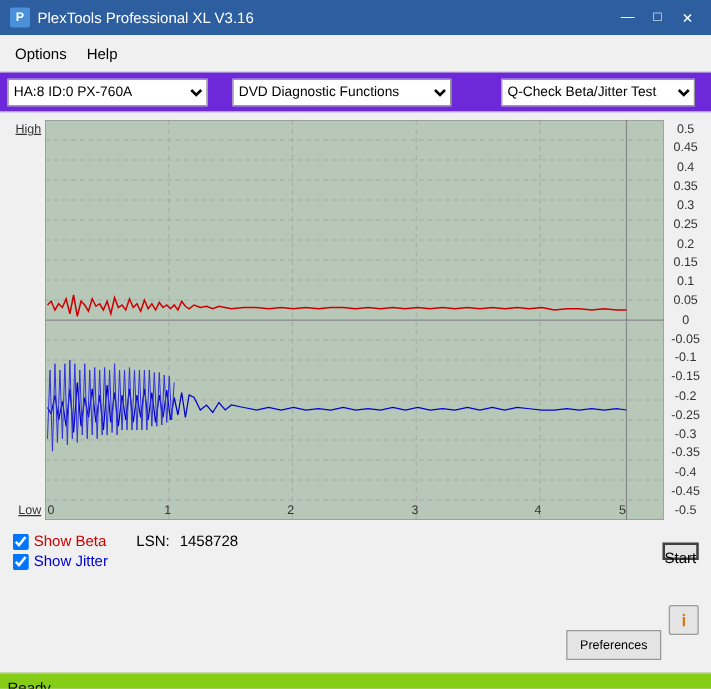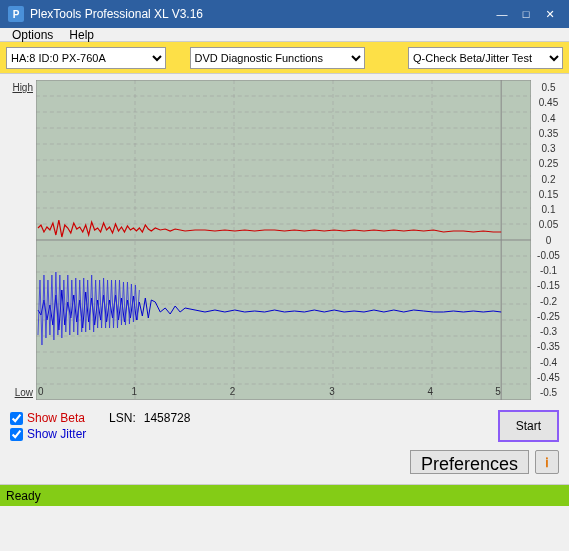--- a/index.html
+++ b/index.html
@@ -56,39 +56,38 @@
       align-items: center;
       justify-content: center;
     }
 
     
     .menu-bar {
       background: #f0f0f0;
       border-bottom: 1px solid #ccc;
       display: flex;
       padding: 2px 4px;
-      height: 14px;
+      height: 30px;
       align-items: center;
     }
     .menu-item {
       padding: 2px 8px;
       cursor: pointer;
       font-size: 12px;
     }
 
     
     .toolbar {
-      background: #fde047;
+      background: #6d28d9;
       border-bottom: 1px solid #ccc;
       display: flex;
       padding: 4px 6px;
       gap: 20px;
       align-items: center;
       height: 32px;
-      justify-content: space-between;
     }
     .toolbar select {
       height: 22px;
       font-size: 11px;
       border: 1px solid #999;
       background: white;
       cursor: pointer;
     }
     .toolbar select.drive { width: 160px; }
     .toolbar select.function { width: 175px; }
@@ -151,34 +150,35 @@
       font-size: 12px;
     }
     .checkbox-item input[type=checkbox] {
       width: 13px;
       height: 13px;
       cursor: pointer;
     }
 
     .start-btn {
       background: #e4e4e4;
-      border: 2px solid #8b5cf6;
-      font-size: 12px;
-      padding: 3px 16px;
-      cursor: pointer;
-      height: 32px;
+      border: 2px solid #404040;
+      font-size: 12px;
+      padding: 3px 0;
+      cursor: pointer;
+      height: 14px;
     }
 
     .pref-btn {
       background: #e4e4e4;
       border: 1px solid #999;
-      font-size: 18px;
+      font-size: 10px;
       padding: 3px 10px;
       cursor: pointer;
       height: 24px;
+      margin-top: 40px;
     }
 
     .info-btn {
       background: #e4e4e4;
       border: 1px solid #999;
       width: 24px;
       height: 24px;
       cursor: pointer;
       display: flex;
       align-items: center;

